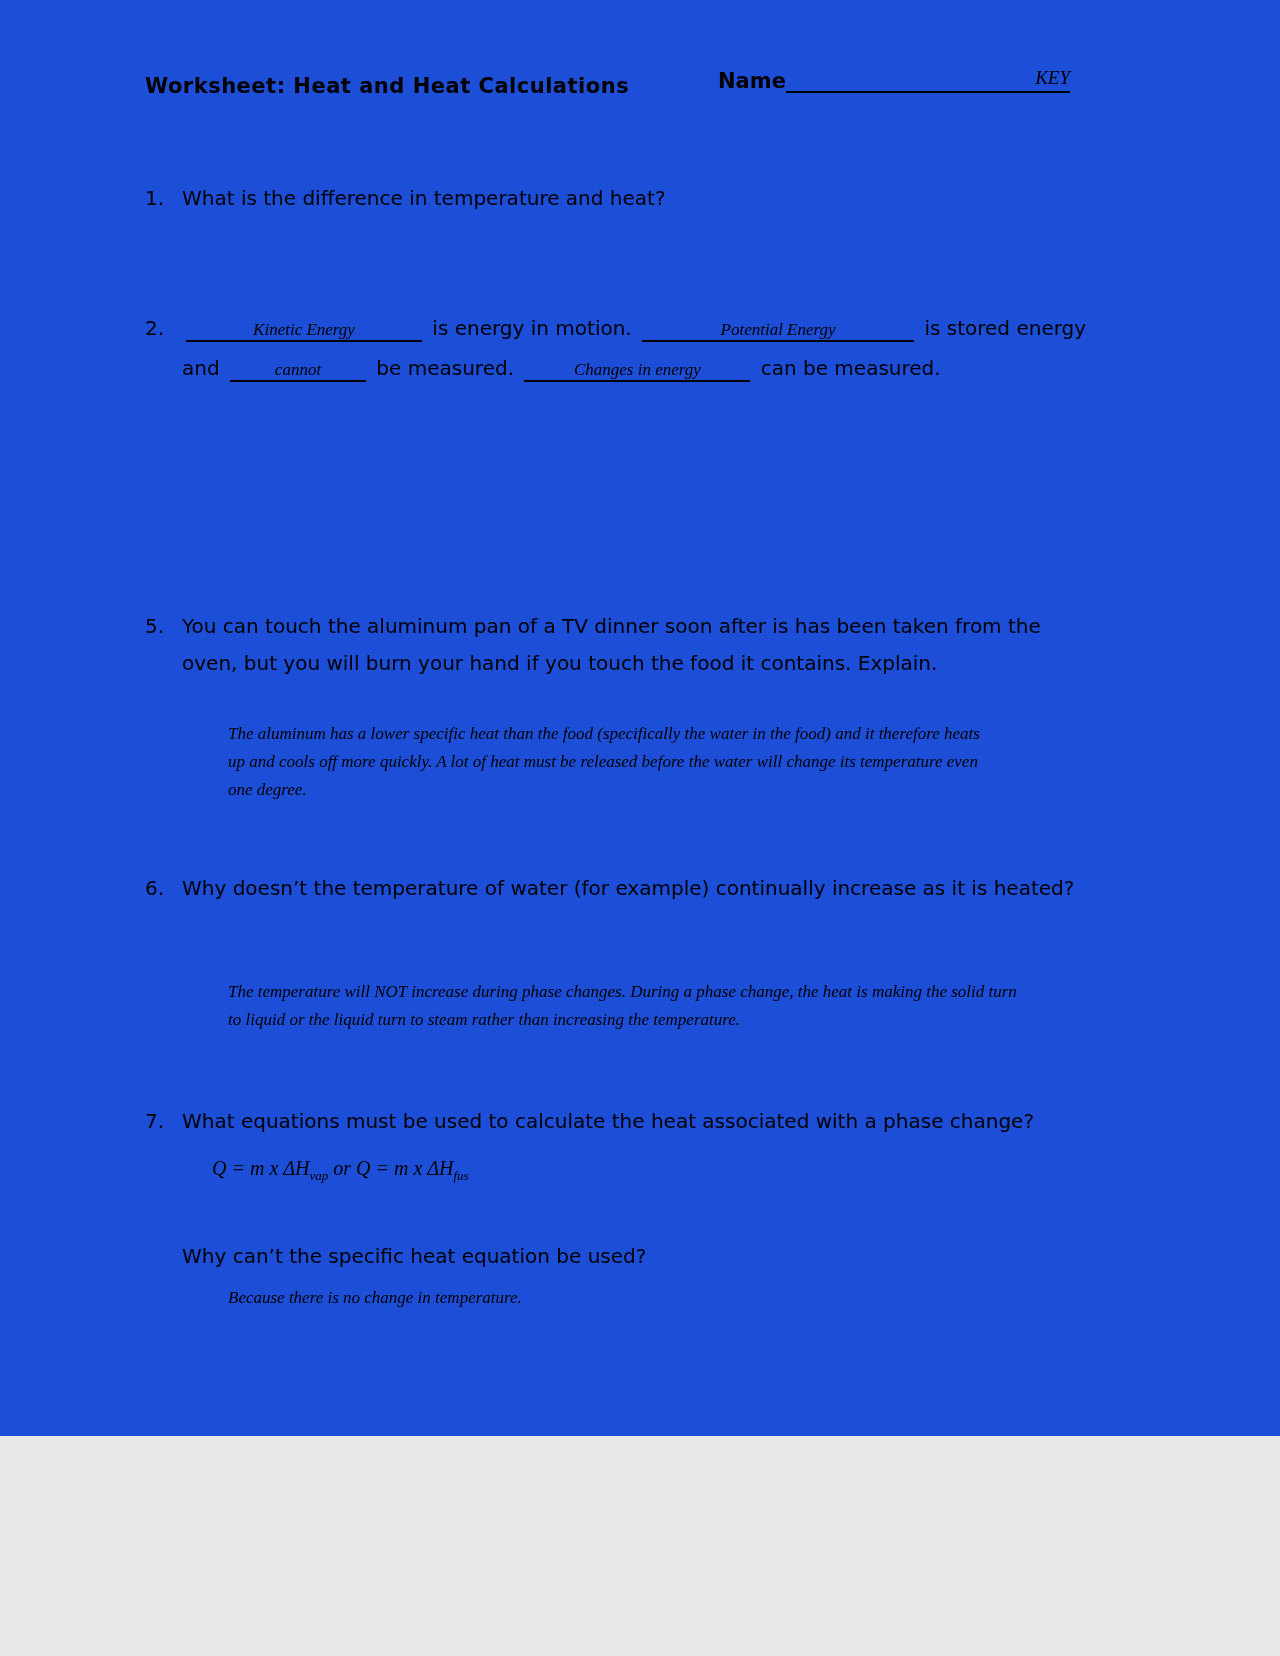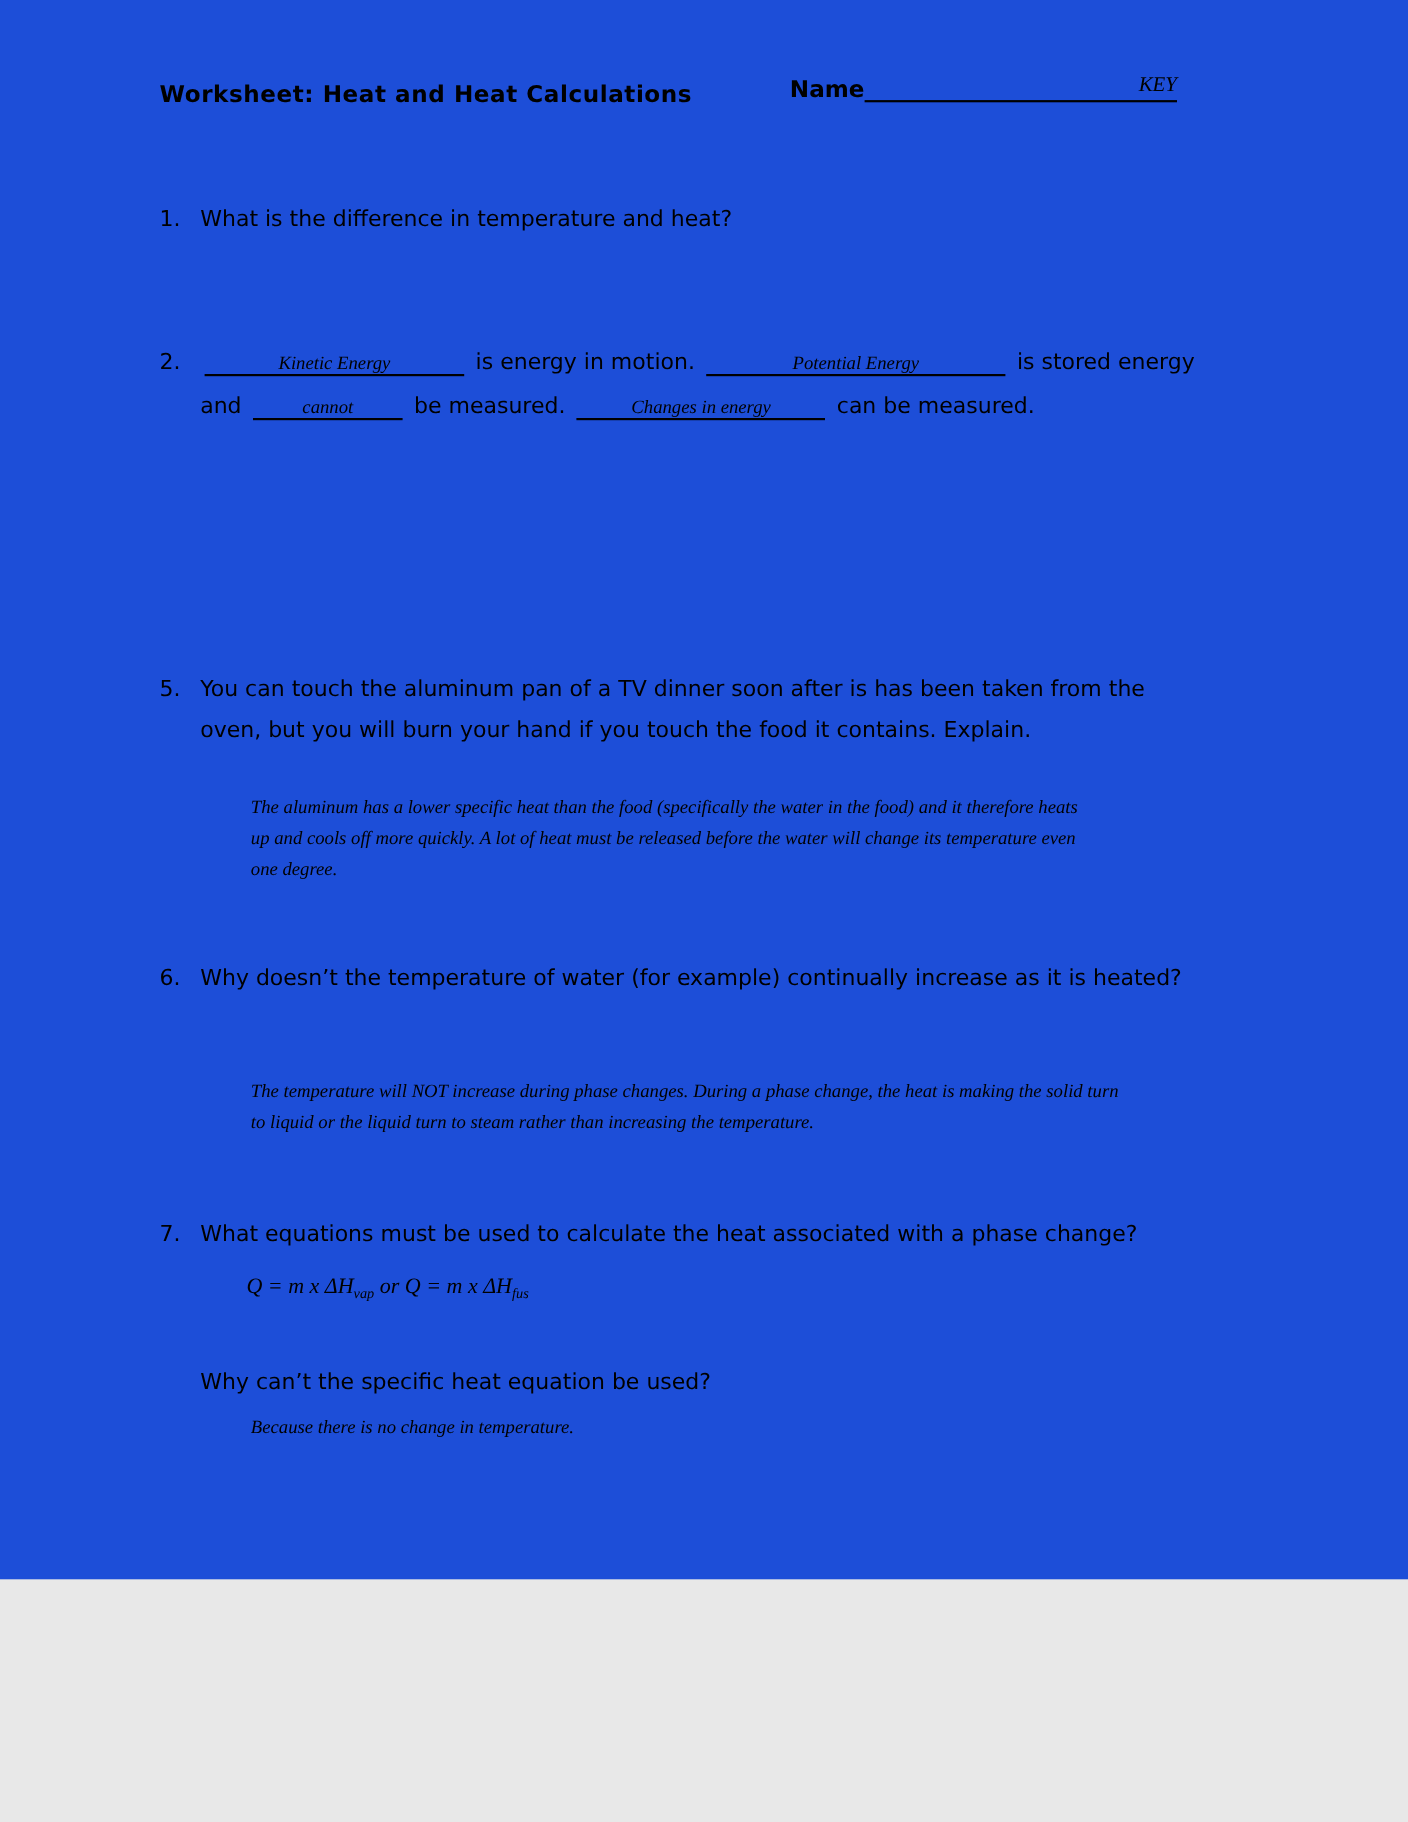--- a/index.html
+++ b/index.html
@@ -38,21 +38,21 @@
     text-align:center; vertical-align:baseline;
     font-family:"Liberation Serif", serif; font-style:italic;
     font-size:17px; line-height:1.25; margin:0 4px;
   }
   .inline-ans {
     position:relative; top:12px; margin-left:36px;
     font-family:"Liberation Serif", serif; font-style:italic;
     font-size:17px; line-height:1; white-space:nowrap;
   }
   .eq {
-    position:relative; top:10px; margin-left:42px;
+    position:relative; top:10px; margin-left:30px;
     font-family:"Liberation Serif", serif; font-style:italic;
     font-size:20px; line-height:1; white-space:nowrap;
   }
   .eq sub { font-size:0.65em; }
   .inline-ans sup { font-size:0.6em; }
   .w1{width:236px}.w2{width:272px}.w3{width:136px}.w4{width:226px}
   .w5{width:300px}.w6{width:190px}
 </style>
 </head>
 <body>

